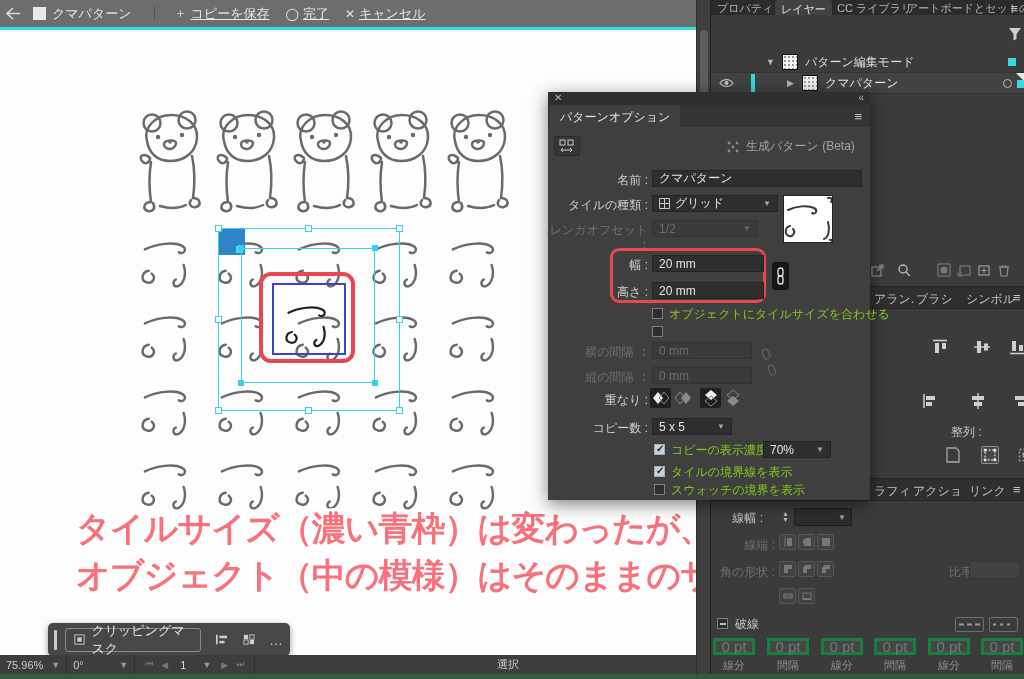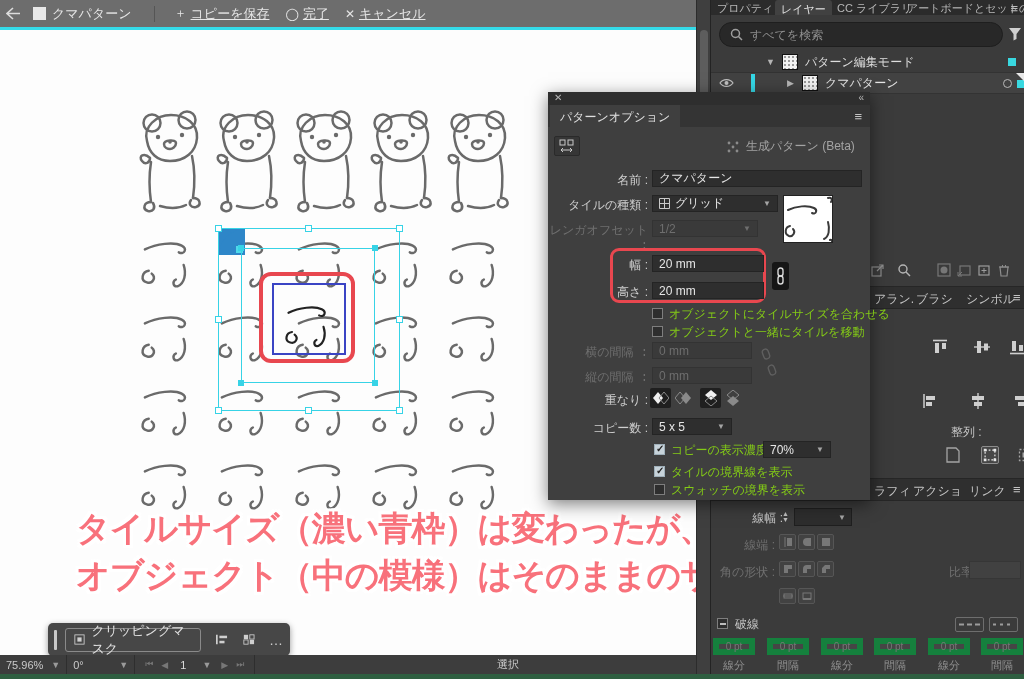--- a/index.html
+++ b/index.html
@@ -104,22 +104,22 @@
   .fieldbox.dis { background:#414141; border-color:#363636; color:#707070; }
   .car { margin-left:auto; font-size:8px; color:#a5a5a5; }
   .stepper { position:absolute; width:13px; height:18px; display:flex; flex-direction:column;
              align-items:center; justify-content:center; color:#bdbdbd; font-size:7px; line-height:6px; }
   .sbtn { position:absolute; width:17px; height:16px; background:#424242; border:1px solid #565656;
           border-radius:2px; color:#777; display:flex; align-items:center; justify-content:center; }
   .cbx { position:absolute; width:11px; height:11px; background:#2e2e2e; border:1px solid #7e7e7e; }
   .cbx.checked { background:#c7d3da; border-color:#9fb0ba; }
   .cbx.checked::after { content:"✓"; position:absolute; left:1px; top:-2px; color:#222; font-size:10px; font-weight:bold; }
   .cbx.dash::after { content:""; position:absolute; left:2px; top:4px; width:6px; height:2px; background:#bdbdbd; }
-  .dfield { position:absolute; width:42px; height:17px; background:#454545; border:6px solid #15803d;
-            color:#767676; font-size:10px; display:flex; align-items:center; justify-content:center; }
+  .dfield { position:absolute; width:42px; height:17px; background:#454545; border:3px solid #15803d;
+            color:#767676; font-size:15px; display:flex; align-items:center; justify-content:center; }
   .dlabel { position:absolute; width:42px; text-align:center; color:#8f8f8f; font-size:11px; }
   .dashbtn { position:absolute; width:29px; height:15px; border:1px solid #6e6e6e; border-radius:2px;
              display:flex; align-items:center; justify-content:center; }
 
   
   .dlg { left:548px; top:92px; width:322px; height:408px; background:#3f3f3f; z-index:40;
          box-shadow:0 4px 16px rgba(0,0,0,.5); color:#cfcfcf; font-size:12px; }
   .dlg-head { position:absolute; left:0; top:0; width:322px; height:13px; background:#2e2e2e;
               color:#b5b5b5; font-size:10px; }
   .dlg-tabs { position:absolute; left:0; top:13px; width:322px; height:22px; background:#343434; }
@@ -315,27 +315,20 @@
 
 <div class="abs rpanel">
   <div class="rp-tabs">
     <span style="left:6px">プロパティ</span>
     <span style="left:64px" class="rp-tab-active">レイヤー</span>
     <span style="left:126px">CC ライブラリ</span>
     <span style="left:196px">アートボードとセットの</span>
   </div>
   <span class="rp-menu" style="right:6px;top:1px">≡</span>
 
-  <div class="search">
-    <svg width="13" height="13" viewBox="0 0 13 13" style="margin-right:7px">
-        <circle cx="5.5" cy="5.5" r="4" fill="none" stroke="#9f9f9f" stroke-width="1.5"></circle>
-        <line x1="8.5" y1="8.5" x2="12" y2="12" stroke="#9f9f9f" stroke-width="1.5"></line>
-      </svg>
-    <input type="text" placeholder="すべてを検索" style="">
-  </div>
   <svg class="abs" style="left:297px;top:27px" width="14" height="14" viewBox="0 0 14 14">
       <path d="M1,1 H13 L8.5,7 V12 L5.5,13.5 V7 Z" fill="#cfcfcf"></path>
     </svg>
 
   <div class="lrow" style="top:52px">
     <span style="position:absolute;left:55px;color:#b5b5b5;font-size:9px">▼</span>
     <span class="lthumb" style="left:71px"></span>
     <span style="position:absolute;left:94px;color:#dedede">パターン編集モード</span>
     <span class="chip" style="left:297px;top:6px"></span>
   </div>
@@ -438,21 +431,21 @@
       <rect x="6.5" y="6.5" width="5" height="5" fill="#a5a5a5"></rect>
     </svg>
 
   <div class="ptabs" style="top:478px">
     <span style="left:163px">ラフィ</span>
     <span style="left:202px">アクショ</span>
     <span style="left:258px">リンク</span>
     <span style="left:302px;top:3px;font-size:13px">≡</span>
   </div>
 
-  <span class="alab" style="left:32px;top:510px;width:40px;text-align:right;display:inline-block">線幅 :</span>
+  <span class="alab" style="left:12px;top:510px;width:40px;text-align:right;display:inline-block">線幅 :</span>
   <span class="stepper" style="left:68px;top:508px">
       <span>▲</span>
       <span>▼</span>
     </span>
   <span class="fieldbox" style="left:83px;top:508px;width:58px">
       <span class="car">▼</span>
     </span>
 
   <span class="alab dim" style="left:24px;top:537px;width:40px;text-align:right;display:inline-block">線端 :</span>
   <span class="sbtn" style="left:68px;top:534px">
@@ -596,21 +589,20 @@
   <span class="chainbtn">
     <svg width="9" height="18" viewBox="0 0 9 18">
         <rect x="2" y="1" width="5" height="8" rx="2.5" fill="none" stroke="#d9d9d9" stroke-width="1.4"></rect>
         <rect x="2" y="9" width="5" height="8" rx="2.5" fill="none" stroke="#d9d9d9" stroke-width="1.4"></rect>
       </svg>
   </span>
 
   <span class="cbx" style="left:104px;top:216px"></span>
   <span class="dcb-lbl" style="left:121px;top:214px">オブジェクトにタイルサイズを合わせる</span>
   <span class="cbx" style="left:104px;top:234px"></span>
-  <span class="dcb-lbl" style="left:121px;top:232px">オブジェクトと一緒にタイルを移動</span>
 
   <span class="dlbl dis" style="left:20px;top:252px;width:80px">横の間隔 :</span>
   <span class="dfieldbox dis" style="left:104px;top:250px;width:100px">0 mm</span>
   <span class="dlbl dis" style="left:20px;top:277px;width:80px">縦の間隔 :</span>
   <span class="dfieldbox dis" style="left:104px;top:275px;width:100px">0 mm</span>
   <svg class="abs" style="left:213px;top:255px" width="16" height="32" viewBox="0 0 16 32">
       <g fill="none" stroke="#5f5f5f" stroke-width="1.4">
         <rect x="2" y="2" width="6" height="10" rx="3" transform="rotate(-20 5 7)"></rect>
         <rect x="8" y="18" width="6" height="10" rx="3" transform="rotate(-20 11 23)"></rect>
       </g>

